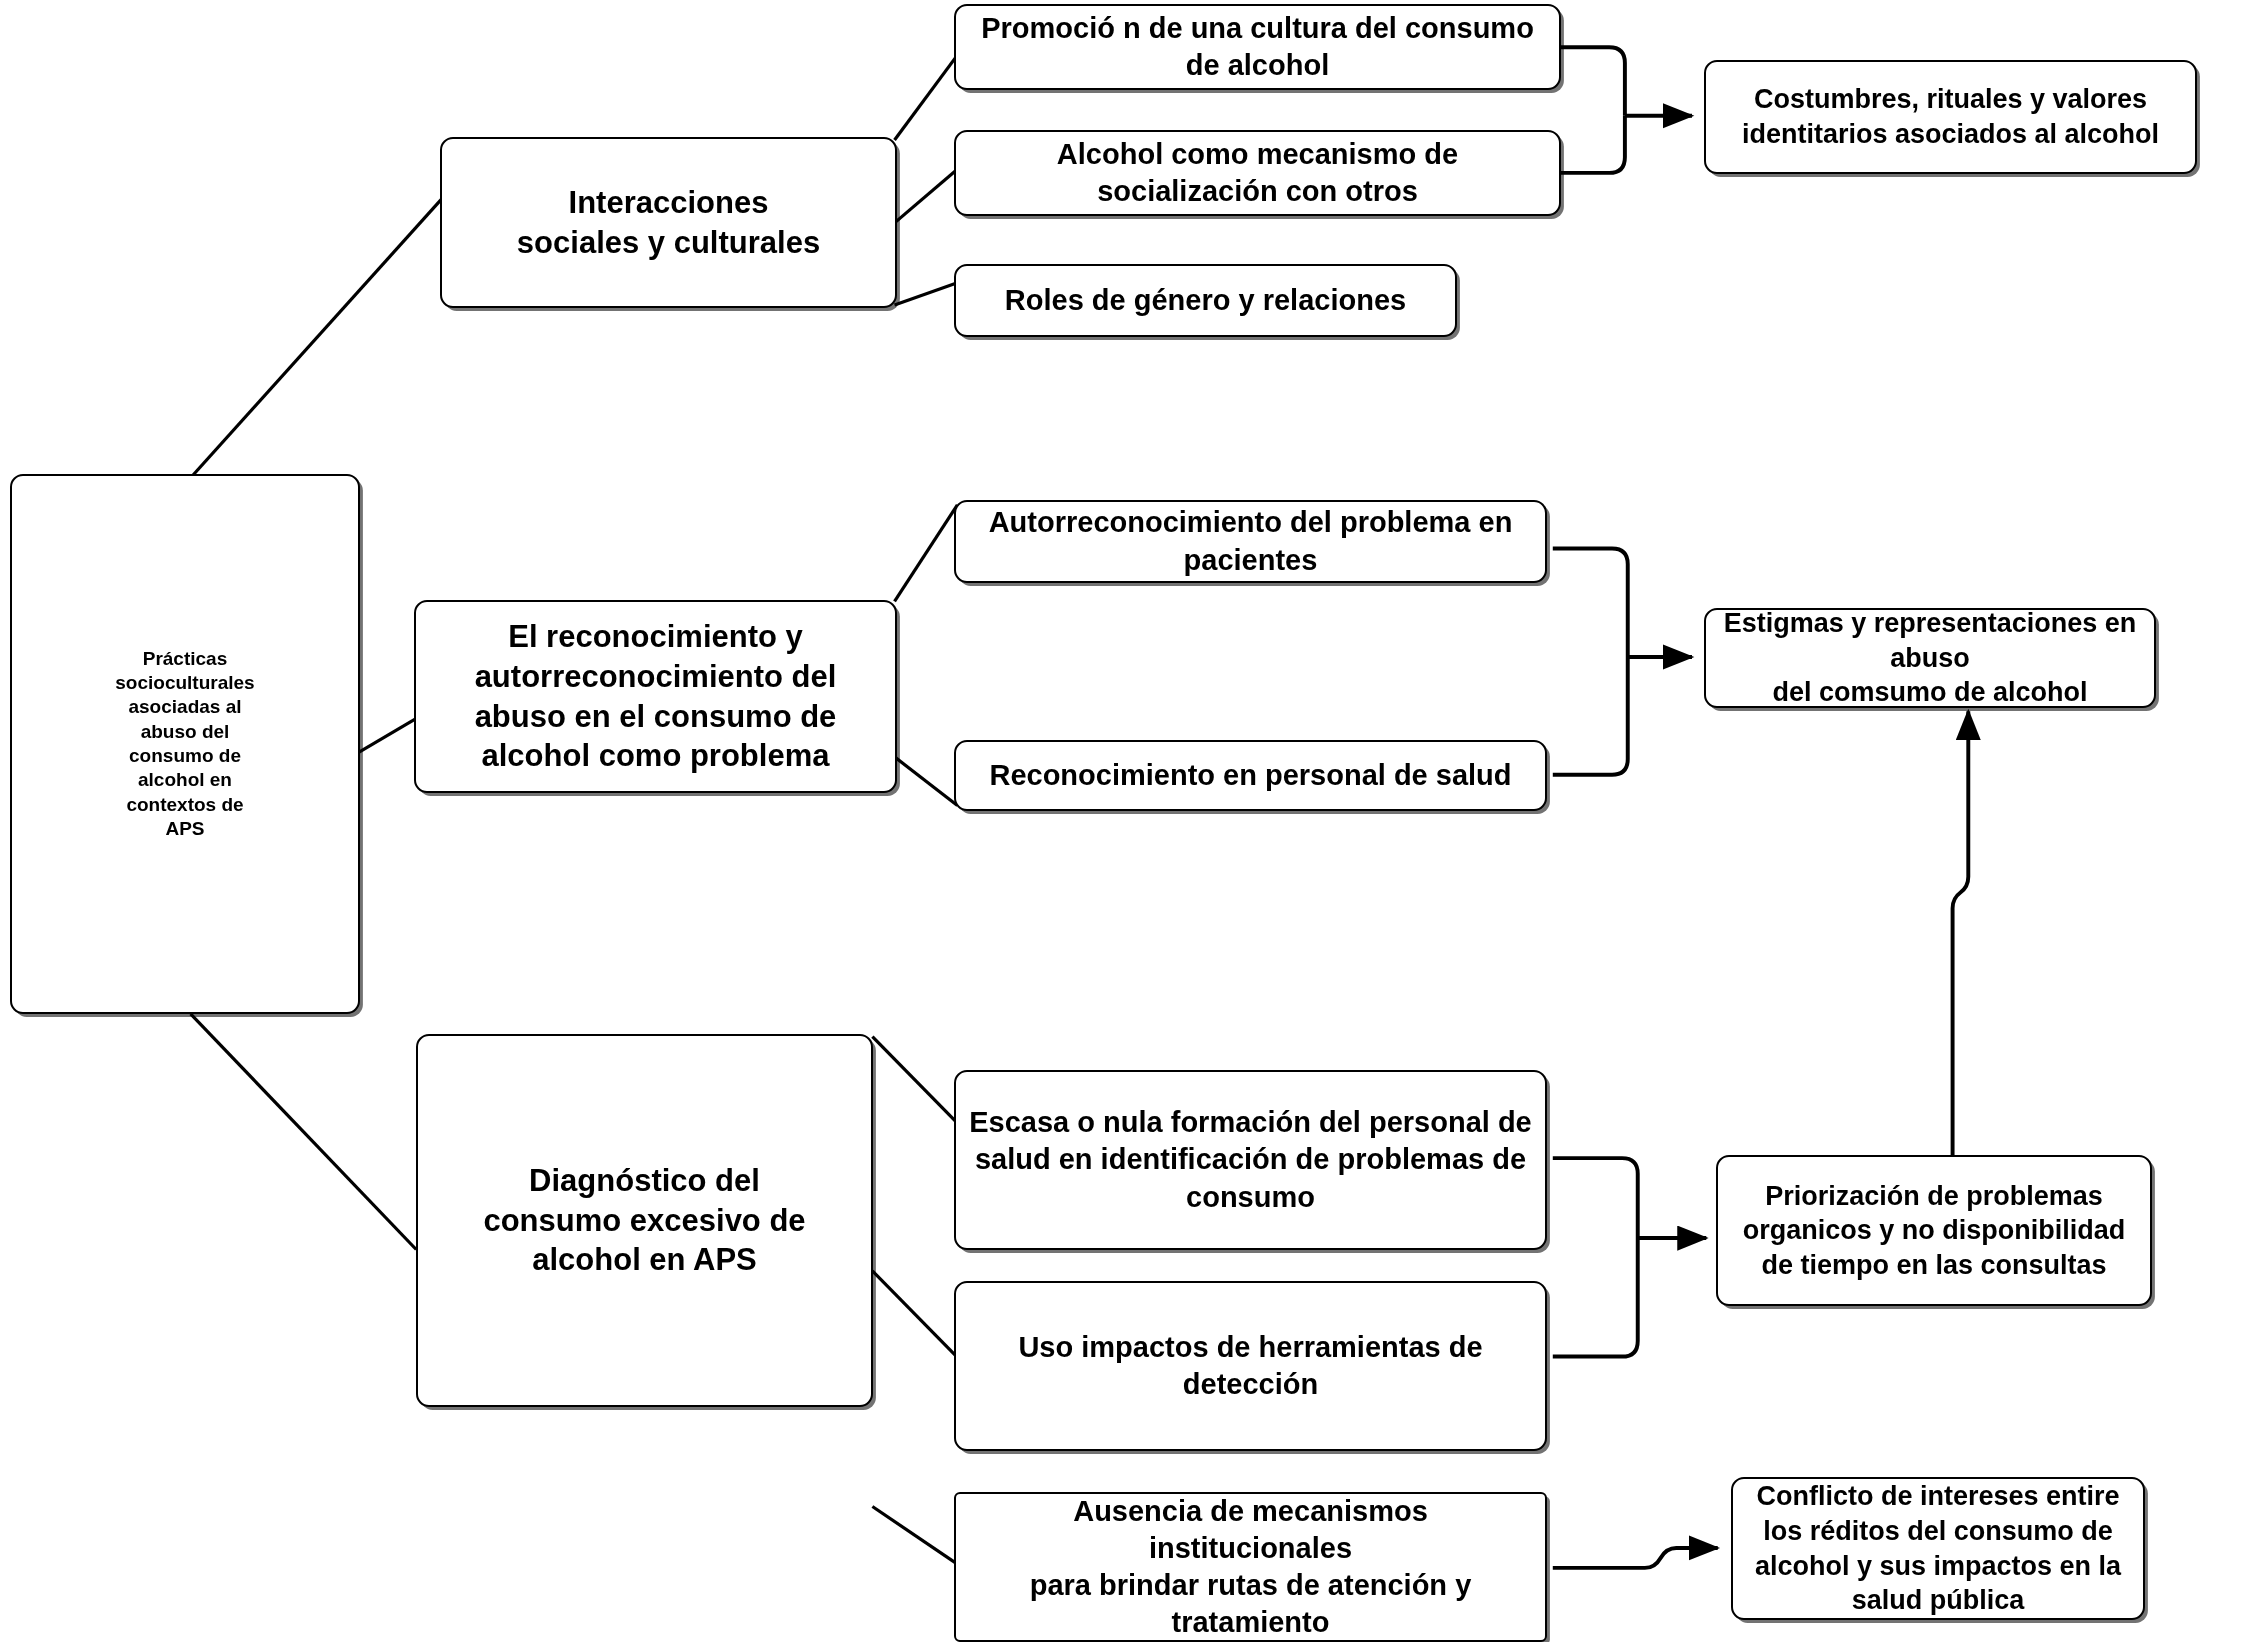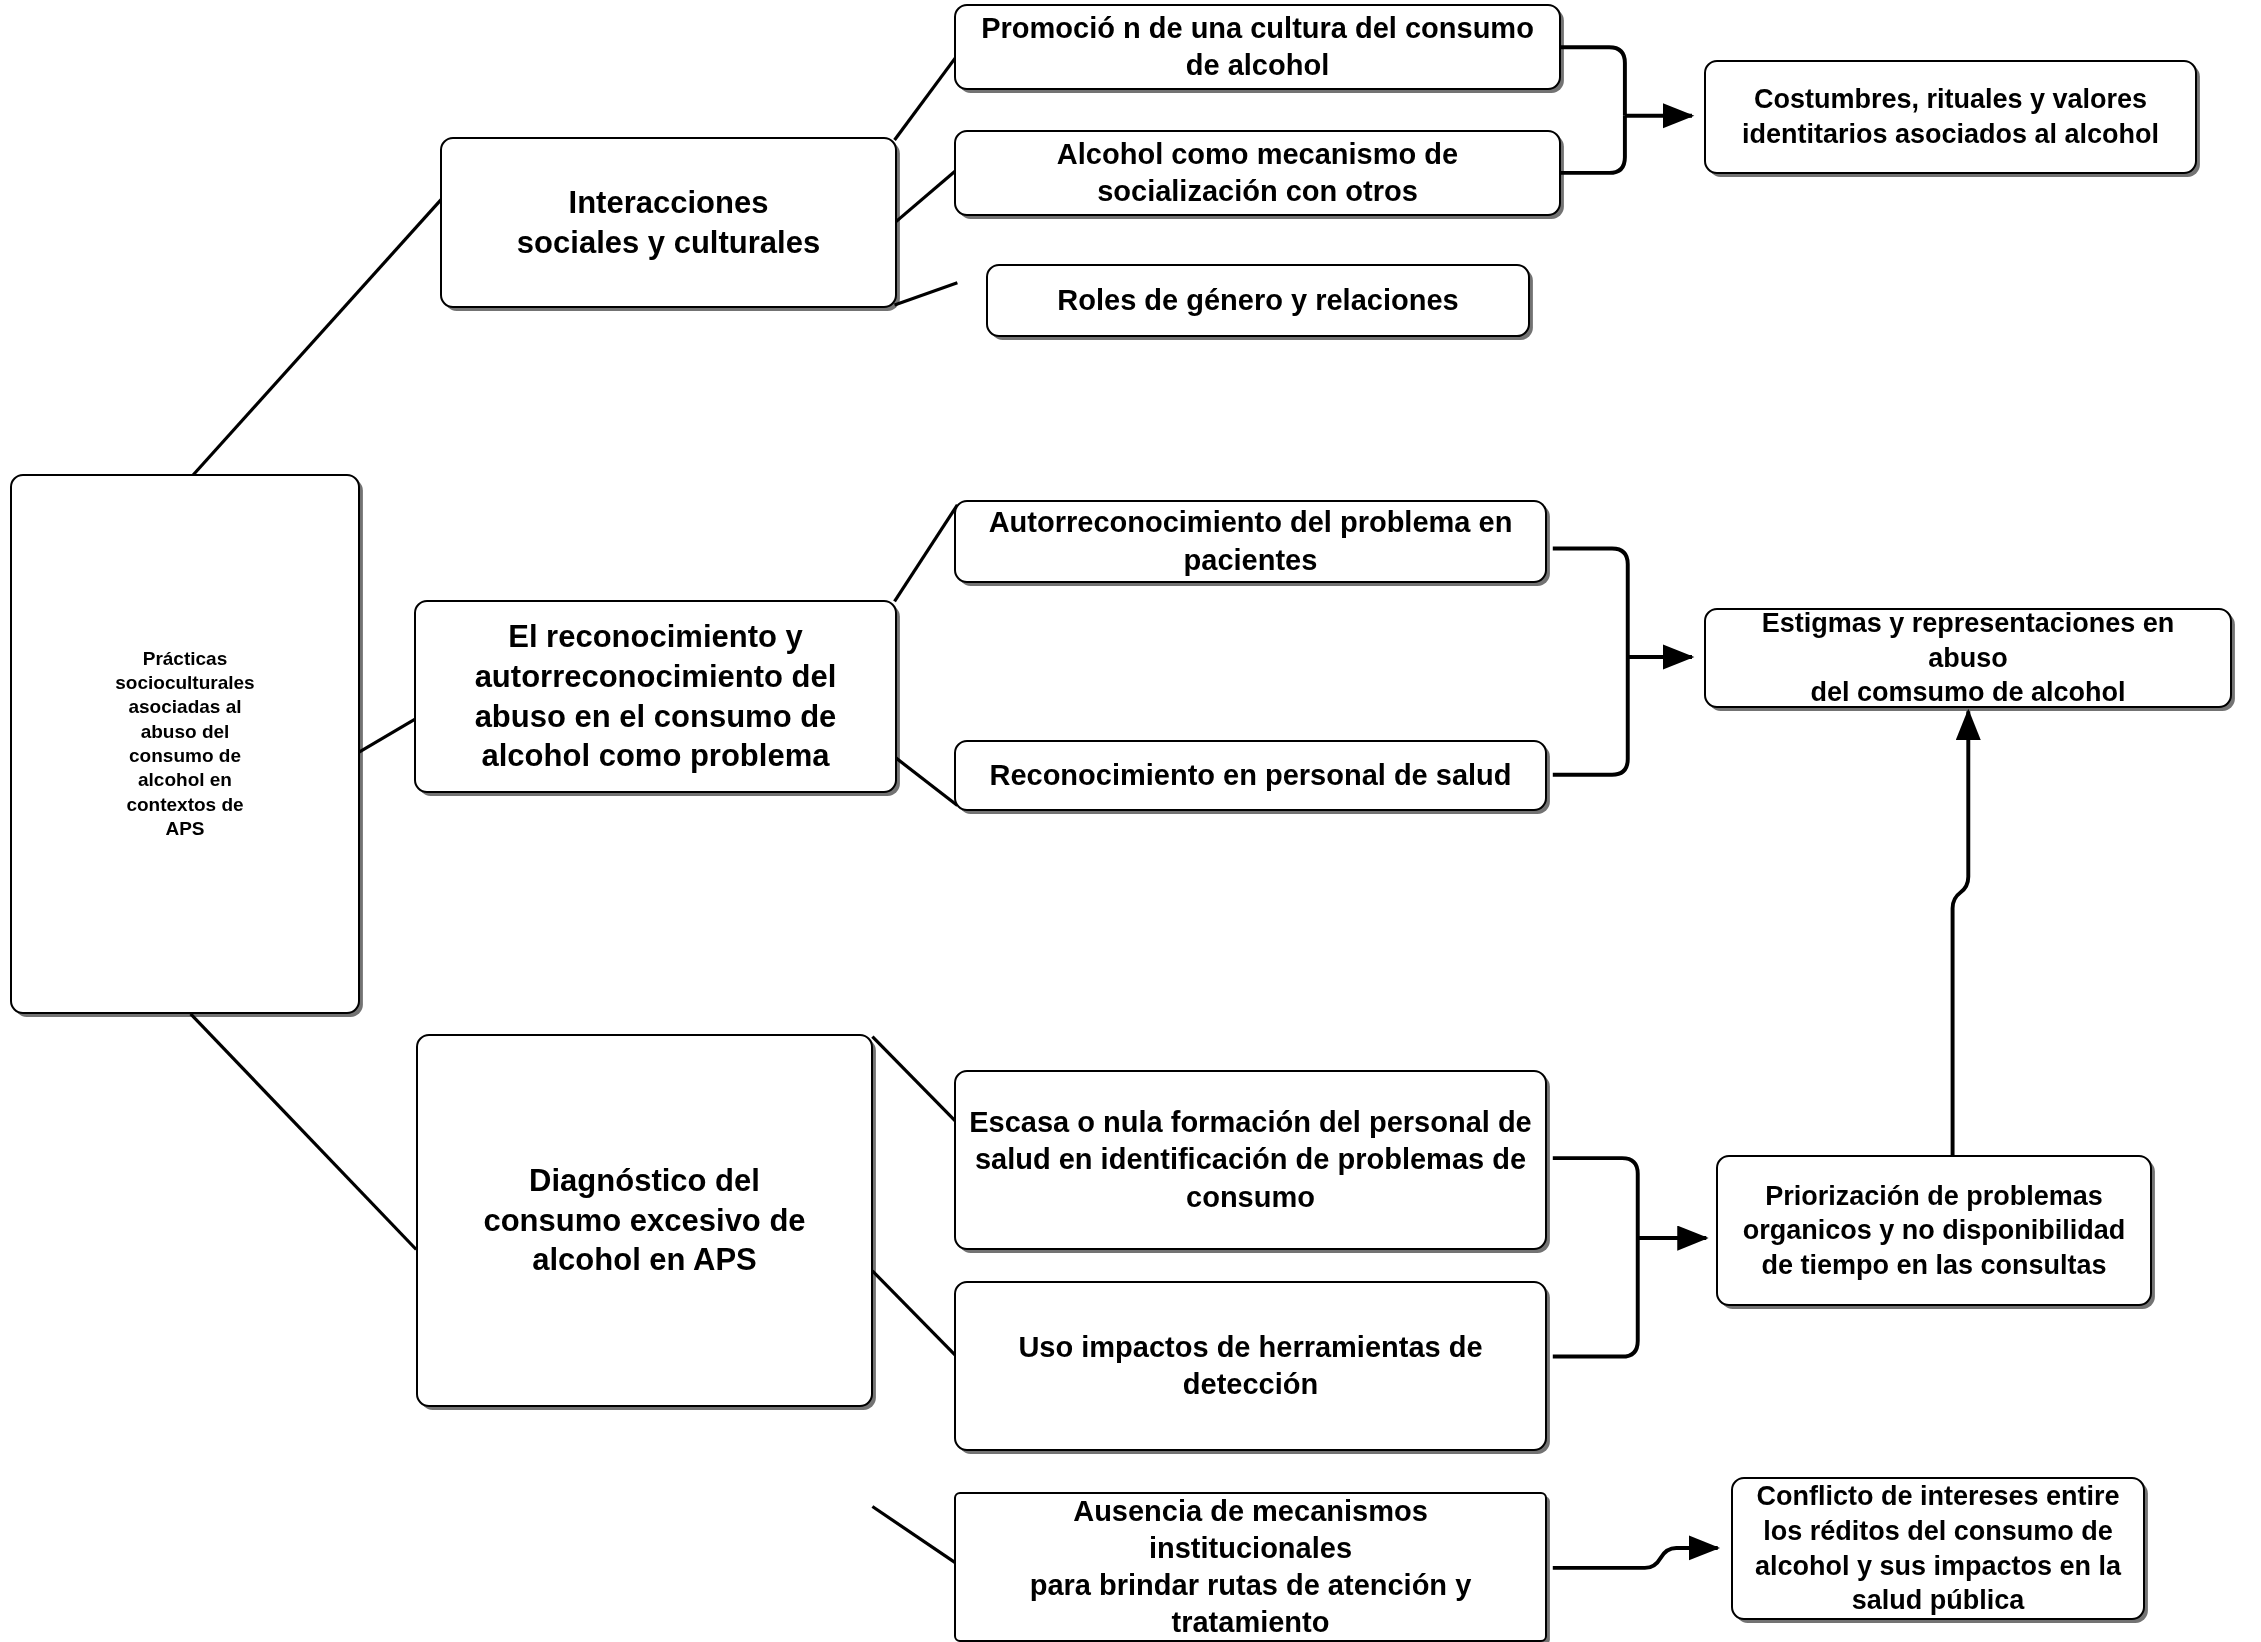--- a/index.html
+++ b/index.html
@@ -147,21 +147,21 @@
   <div class="node fs-sub" style="left:954px; top:4.3px; width:607px; height:86px;">
     <span class="label">Promoció n de una cultura del consumo
 de alcohol</span>
   </div>
 
   <div class="node fs-sub" style="left:954px; top:130px; width:607px; height:86px;">
     <span class="label">Alcohol como mecanismo de
 socialización con otros</span>
   </div>
 
-  <div class="node fs-sub" style="left:954px; top:264px; width:544px; height:73px;margin-left:32px;">
+  <div class="node fs-sub" style="left:954px; top:264px; width:503px; height:73px;">
     <span class="label">Roles de género y relaciones</span>
   </div>
 
   <div class="node fs-sub" style="left:954px; top:500px; width:593px; height:83px;">
     <span class="label">Autorreconocimiento del problema en
 pacientes</span>
   </div>
 
   <div class="node fs-sub" style="left:954px; top:740px; width:593px; height:71px;">
     <span class="label">Reconocimiento en personal de salud</span>
@@ -182,21 +182,21 @@
     <span class="label">Ausencia de mecanismos institucionales
 para brindar rutas de atención y
 tratamiento</span>
   </div>
 
   <div class="node fs-out" style="left:1704px; top:60px; width:493px; height:114px;">
     <span class="label">Costumbres, rituales y valores
 identitarios asociados al alcohol</span>
   </div>
 
-  <div class="node fs-out" style="left:1704px; top:608px; width:528px; height:100px;">
+  <div class="node fs-out" style="left:1704px; top:608px; width:452px; height:100px;">
     <span class="label">Estigmas y representaciones en abuso
 del comsumo de alcohol</span>
   </div>
 
   <div class="node fs-out" style="left:1716px; top:1155px; width:436px; height:151px;">
     <span class="label">Priorización de problemas
 organicos y no disponibilidad
 de tiempo en las consultas</span>
   </div>
 

